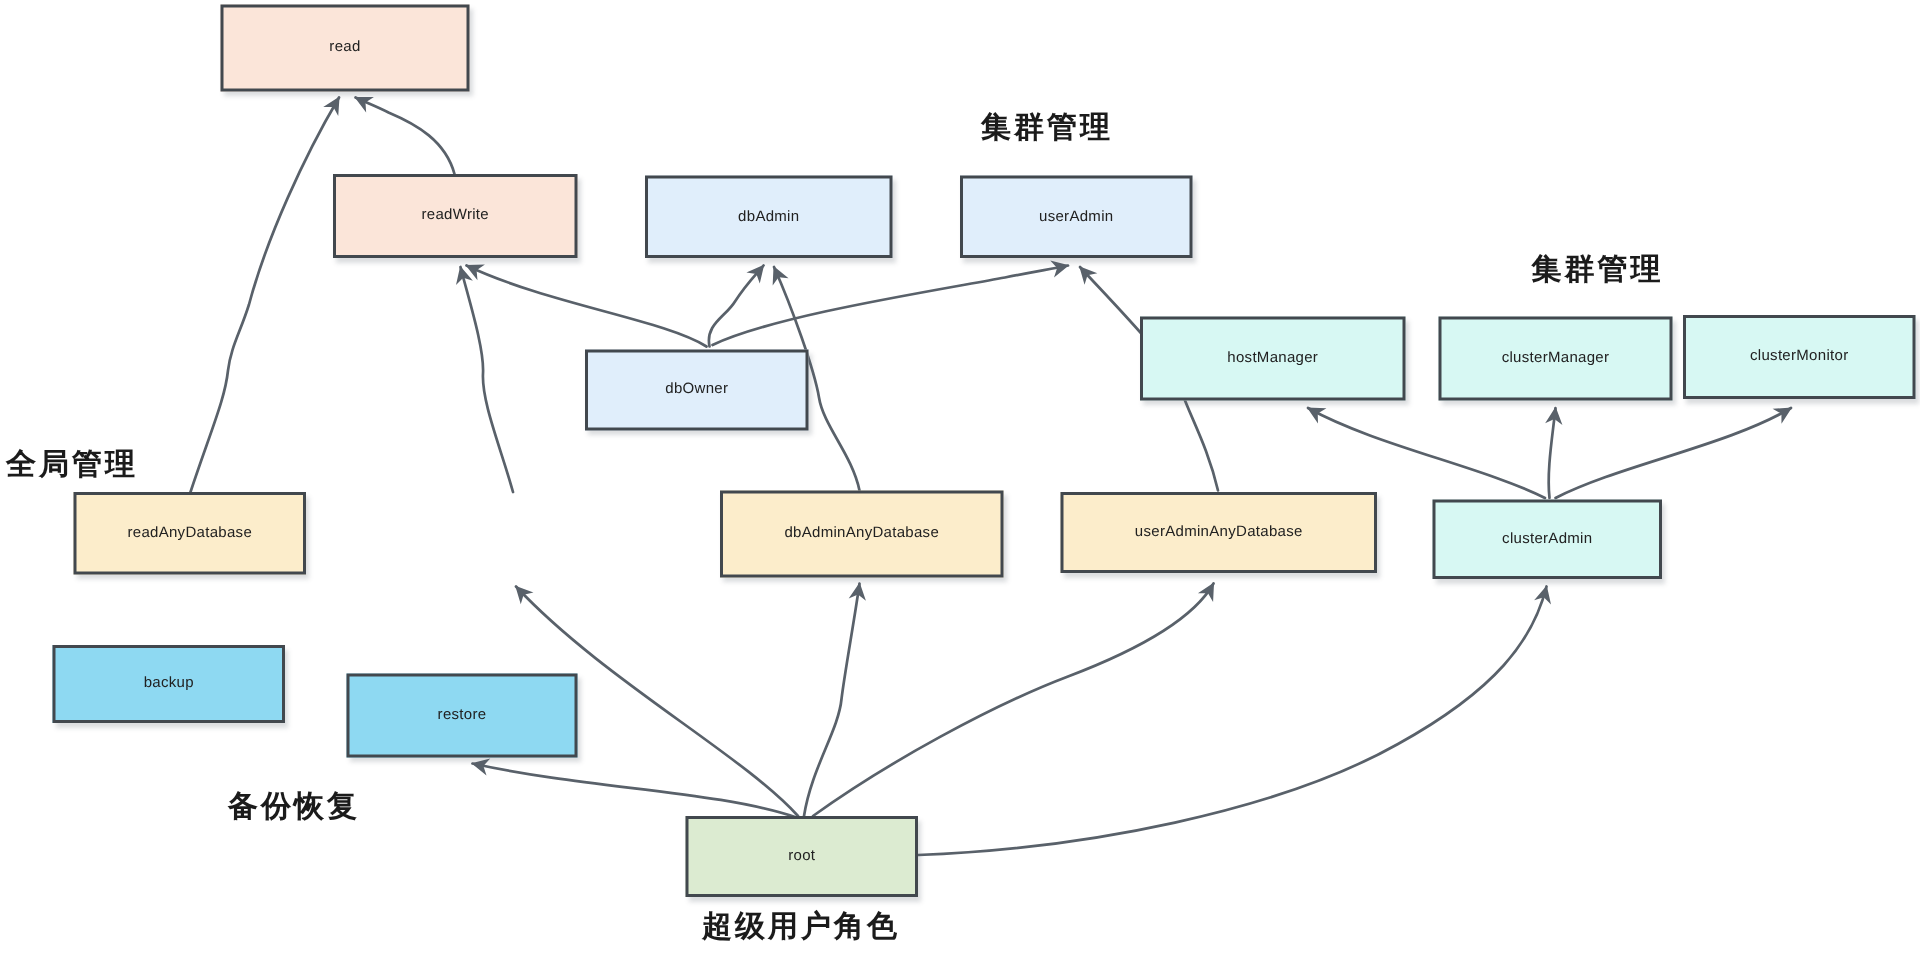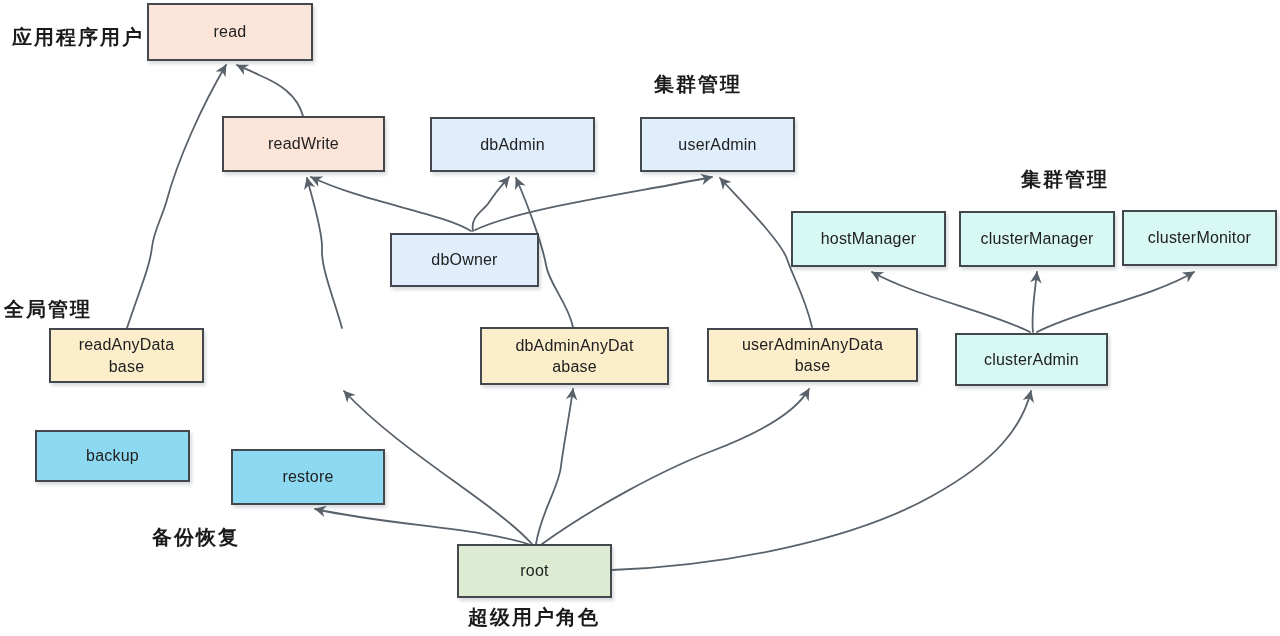--- a/index.html
+++ b/index.html
@@ -8,21 +8,21 @@
     background:var(--background,#fff);
     font-family:"Liberation Sans","DejaVu Sans",sans-serif;
   }
   .edges{position:absolute;left:0;top:0;width:1280px;height:636px;}
   .edge{fill:none;stroke:var(--edge,#59616a);stroke-width:1.8;stroke-linecap:round;}
   .node{
     position:absolute;box-sizing:border-box;
     border:2px solid var(--node-border,#42484e);
     display:flex;align-items:center;justify-content:center;
     text-align:center;
-    font-size:16px;line-height:1.32;letter-spacing:.2px;
+    font-size:10px;line-height:1.32;letter-spacing:.2px;
     color:var(--text,#212121);
     word-break:break-all;
     padding:0 4px;
     box-shadow:2px 3px 3px rgba(90,100,110,.22);
   }
   .g-pink  {background:var(--node-pink,#fbe5d9);}
   .g-blue  {background:var(--node-blue,#e0eefb);}
   .g-wheat {background:var(--node-wheat,#fcedcb);}
   .g-cyan  {background:var(--node-cyan,#d7f8f3);}
   .g-sky   {background:var(--node-sky,#8ed9f2);}
@@ -55,33 +55,32 @@
     <path class="edge" marker-end="url(#arrow)" d="M531,545 C478,527 392,526 315,509"></path>
     <path class="edge" marker-end="url(#arrow)" d="M532,544 C495,503 402,453 344,391"></path>
     <path class="edge" marker-end="url(#arrow)" d="M536,544 C541,512 559,487 561,466 C563,449 570,411 573,389"></path>
     <path class="edge" marker-end="url(#arrow)" d="M542,544 C592,508 662,470 712,451 C762,432 796,412 809,389"></path>
     <path class="edge" marker-end="url(#arrow)" d="M612,570 C722,566 852,541 932,496 C997,460 1022,427 1031,391"></path>
     <path class="edge" marker-end="url(#arrow)" d="M1030,332 C988,311 917,297 872,272"></path>
     <path class="edge" marker-end="url(#arrow)" d="M1033,332 C1031,314 1035,291 1037,272"></path>
     <path class="edge" marker-end="url(#arrow)" d="M1037,332 C1080,310 1152,297 1194,272"></path>
   </svg>
 
-  <div class="glabel" style="left:12px;top:24px">应用程序用户</div>
   <div class="glabel" style="left:654px;top:71px">集群管理</div>
   <div class="glabel" style="left:1021px;top:166px">集群管理</div>
   <div class="glabel" style="left:4px;top:296px">全局管理</div>
   <div class="glabel" style="left:152px;top:524px">备份恢复</div>
   <div class="glabel" style="left:468px;top:604px">超级用户角色</div>
 
   <div class="node g-pink" style="left:147px;top:3px;width:166px;height:58px">read</div>
   <div class="node g-pink" style="left:222px;top:116px;width:163px;height:56px">readWrite</div>
   <div class="node g-blue" style="left:430px;top:117px;width:165px;height:55px">dbAdmin</div>
   <div class="node g-blue" style="left:640px;top:117px;width:155px;height:55px">userAdmin</div>
   <div class="node g-blue" style="left:390px;top:233px;width:149px;height:54px">dbOwner</div>
-  <div class="node g-cyan" style="left:791px;top:211px;width:155px;height:56px">hostManager</div>
+  <div class="node g-cyan" style="left:760px;top:211px;width:177px;height:56px">hostManager</div>
   <div class="node g-cyan" style="left:959px;top:211px;width:156px;height:56px">clusterManager</div>
   <div class="node g-cyan" style="left:1122px;top:210px;width:155px;height:56px">clusterMonitor</div>
   <div class="node g-wheat" style="left:49px;top:328px;width:155px;height:55px;padding:0 26px">readAnyDatabase</div>
   <div class="node g-wheat" style="left:480px;top:327px;width:189px;height:58px;padding:0 29px">dbAdminAnyDatabase</div>
   <div class="node g-wheat" style="left:707px;top:328px;width:211px;height:54px;padding:0 30px">userAdminAnyDatabase</div>
   <div class="node g-cyan" style="left:955px;top:333px;width:153px;height:53px">clusterAdmin</div>
   <div class="node g-sky" style="left:35px;top:430px;width:155px;height:52px">backup</div>
   <div class="node g-sky" style="left:231px;top:449px;width:154px;height:56px">restore</div>
   <div class="node g-green" style="left:457px;top:544px;width:155px;height:54px">root</div>
 

